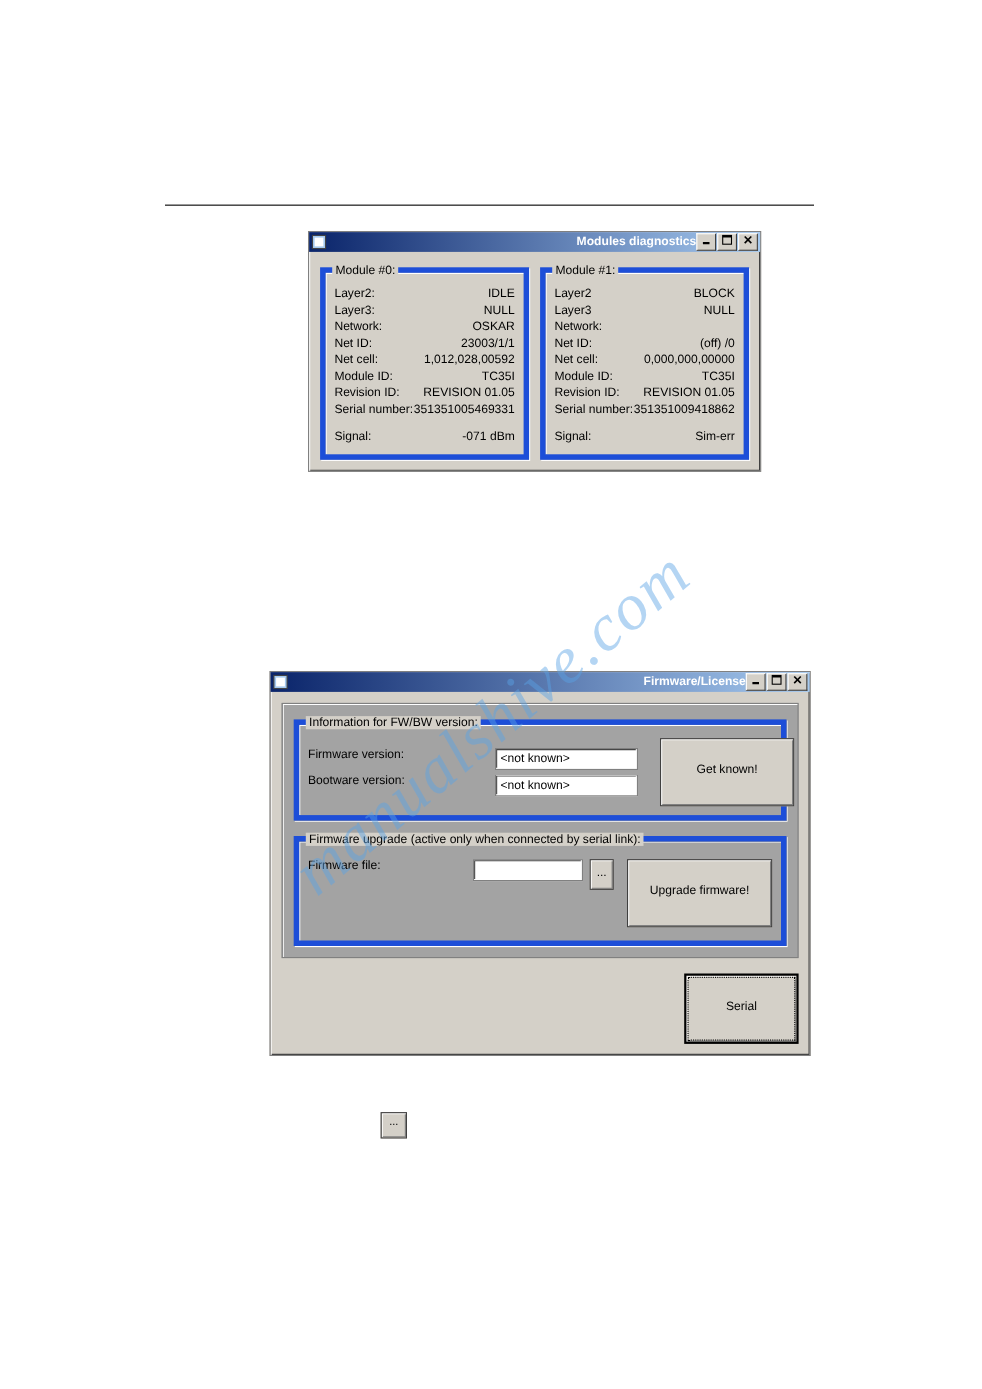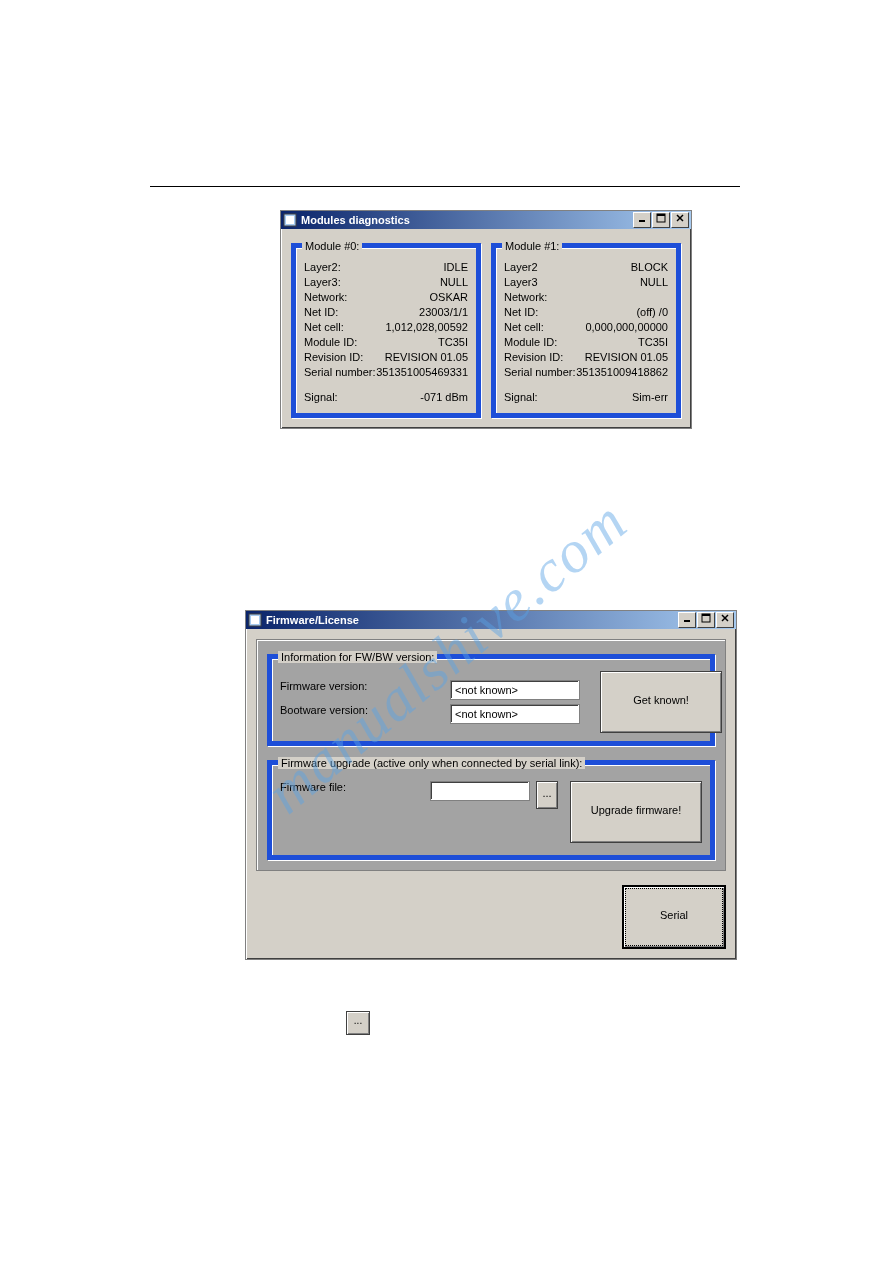--- a/index.html
+++ b/index.html
@@ -48,20 +48,21 @@
   }
   .titlebar {
     height: 18px;
     background: linear-gradient(to right, #0a246a, #a6caf0);
     color: #fff;
     font-weight: bold;
     display: flex;
     align-items: center;
     padding: 0 2px;
     font-size: 11px;
+    text-align: right;
   }
   .titlebar .app-icon {
     width: 14px;
     height: 14px;
     margin-right: 4px;
     display: inline-block;
   }
   .titlebar .app-icon svg { display: block; }
   .titlebar .title-text { flex: 1; }
   .title-controls {

